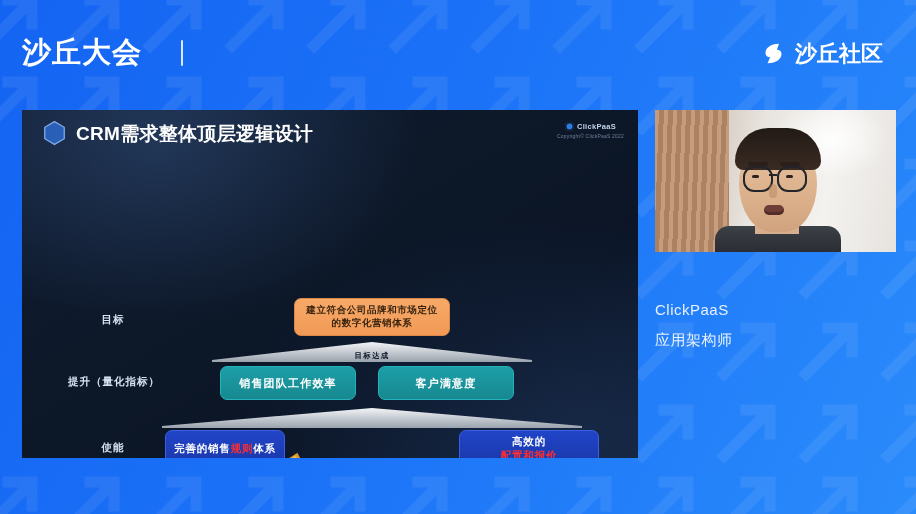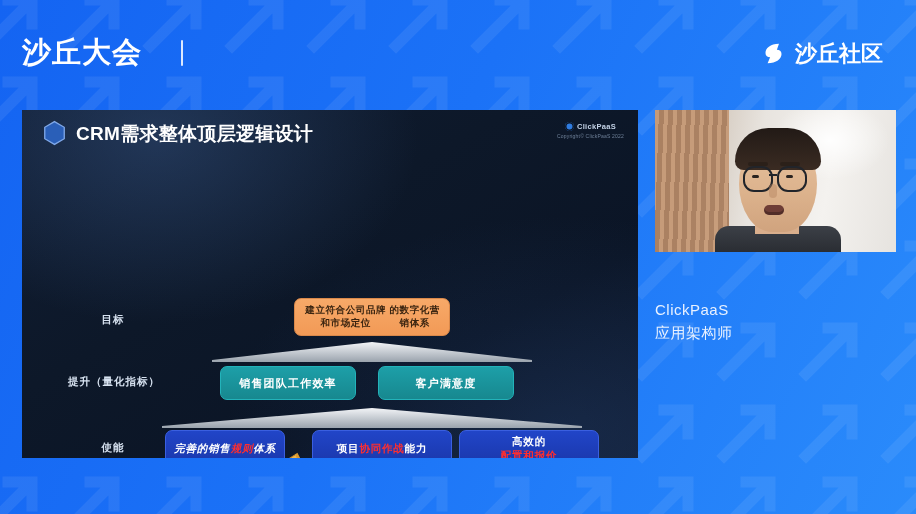--- a/index.html
+++ b/index.html
@@ -239,61 +239,57 @@
         <span class="cp-mark"></span>
         <span class="cp-name">ClickPaaS</span>
       </div>
       <div class="cp-copy">Copyright© ClickPaaS 2022</div>
     </div>
 
     <div class="rowlabel" style="left:52px;top:203px;width:78px;">目标</div>
     <div class="rowlabel" style="left:36px;top:265px;width:112px;">提升（量化指标）</div>
     <div class="rowlabel" style="left:52px;top:331px;width:78px;">使能</div>
 
-    <div class="box box-goal" style="left:272px;top:188px;width:156px;height:38px;">
+    <div class="box box-goal" style="left:272px;top:188px;width:156px;height:38px;flex-direction:column;">
       <span>建立符合公司品牌和市场定位</span>
       <span>的数字化营销体系</span>
     </div>
 
     <div class="chev" style="left:190px;top:232px;width:320px;height:20px;">
       <svg viewBox="0 0 320 20" width="320" height="20" xmlns="http://www.w3.org/2000/svg">
         <defs>
             <linearGradient id="g1" x1="0" y1="0" x2="0" y2="1">
           <stop offset="0%" stop-color="#f2f4f7"></stop>
               <stop offset="100%" stop-color="#9aa3ad"></stop>
         </linearGradient>
           </defs>
         <path d="M160 0 L320 18 L320 20 L0 20 L0 18 Z" fill="url(#g1)"></path>
       </svg>
+      <span class="chev-label">目标达成</span>
     </div>
 
     <div class="box box-teal" style="left:198px;top:256px;width:136px;height:34px;">销售团队工作效率</div>
     <div class="box box-teal" style="left:356px;top:256px;width:136px;height:34px;">客户满意度</div>
 
     <div class="chev" style="left:140px;top:298px;width:420px;height:20px;">
       <svg viewBox="0 0 420 20" width="420" height="20" xmlns="http://www.w3.org/2000/svg">
         <defs>
             <linearGradient id="g2" x1="0" y1="0" x2="0" y2="1">
           <stop offset="0%" stop-color="#f2f4f7"></stop>
               <stop offset="100%" stop-color="#9aa3ad"></stop>
         </linearGradient>
           </defs>
         <path d="M210 0 L420 18 L420 20 L0 20 L0 18 Z" fill="url(#g2)"></path>
       </svg>
     </div>
 
-    <div class="box box-blue" style="left:143px;top:320px;width:120px;height:36px;font-style:italic;">
+    <div class="box box-blue" style="left:143px;top:320px;width:120px;height:36px;">
       <span>完善的销售</span>
         <span class="hl">规则</span>
         <span>体系</span>
-    </div>
-    <div class="box box-blue" style="left:290px;top:320px;width:140px;height:36px;">
-      <span>项目</span>
-        <span class="hl">协同作战</span>
-        <span>能力</span>
     </div>
     <div class="box box-blue" style="left:437px;top:320px;width:140px;height:36px;flex-direction:column;">
       <span>高效的</span>
         <span class="hl">配置和报价</span>
         <span></span>
     </div>
 
     <span class="pencil">
       <svg viewBox="0 0 24 24" width="22" height="22" xmlns="http://www.w3.org/2000/svg">
         <path d="M16 2 L21 7 L9 19 L3 21 L5 15 Z" fill="#f0b44a" stroke="#b8802c" stroke-width="1"></path>
@@ -318,16 +314,16 @@
     <div class="glass r"></div>
     <div class="bridge"></div>
     <div class="eye l"></div>
     <div class="eye r"></div>
     <div class="nose"></div>
     <div class="mouth"></div>
   </div>
 
   <div class="spk">
     <div class="spk-line">ClickPaaS</div>
-    <div class="spk-line" style="margin-top:0;">应用架构师</div>
+    <div class="spk-line" style="margin-top:7px;">应用架构师</div>
   </div>
 
 </div>
 
 </body></html>

